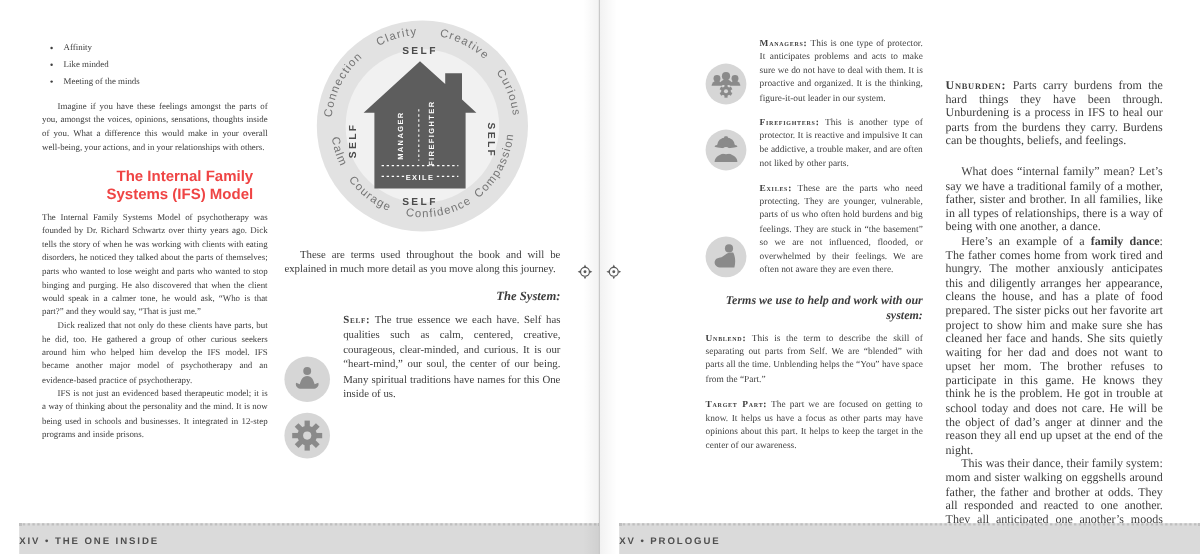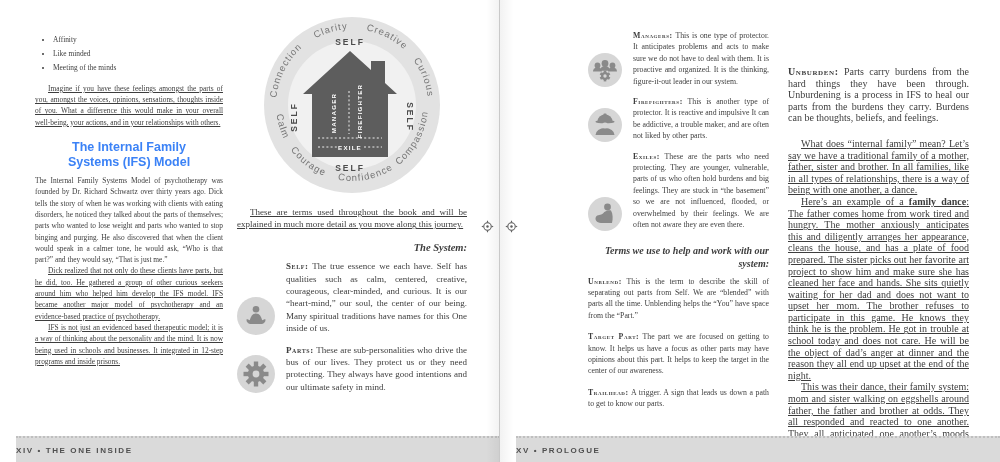--- a/index.html
+++ b/index.html
@@ -14,27 +14,27 @@
   .page-right::before{content:"";position:absolute;left:0;top:0;bottom:0;width:14px;
        background:linear-gradient(to left,rgba(0,0,0,0),rgba(0,0,0,0.05));}
 
   .col{position:absolute;text-align:justify;hyphens:auto;}
   .lc1{left:35px;top:34px;width:188px;font-size:7.4px;line-height:11.3px;}
   .lc2{left:237px;top:12px;width:230px;font-size:9px;line-height:12.4px;}
   .rc1{left:88px;top:30px;width:181px;font-size:7.8px;line-height:11.4px;}
   .rc2{left:288px;top:30px;width:181px;font-size:10px;line-height:11.6px;margin-top:36px;}
 
   p{margin:0;}
-  .ind{text-indent:13px;text-decoration:underline;}
+  .ind{text-indent:13px;}
   .sp{margin-top:10px;}
   ul.bullets{margin:0 0 10px 0;padding-left:18px;}
   ul.bullets li{margin-bottom:2.5px;}
 
   .h1{font-family:"Liberation Sans","DejaVu Sans",sans-serif;font-weight:bold;
-      font-size:12.5px;line-height:15px;color:#3b82f6;text-align:center;margin:12px 12px 5px;}
+      font-size:12.5px;line-height:15px;color:#ef4444;text-align:right;margin:12px 12px 5px;}
   .subhead{font-style:italic;font-weight:bold;text-align:right;margin:11px 0 6px;}
   .lc2 .subhead{font-size:10.5px;}
   .rc1 .subhead{font-size:10px;line-height:13px;margin-top:13px;}
   .term-label{font-variant:small-caps;font-weight:bold;letter-spacing:0.6px;}
 
   .term-item{display:flex;align-items:flex-end;margin-bottom:9px;}
   .icon-circle{flex:0 0 auto;border-radius:50%;background:#d6d6d6;
       display:flex;align-items:center;justify-content:center;margin-right:11px;}
   .ic-lg{width:38px;height:38px;}
   .ic-sm{width:34px;height:34px;}
@@ -135,21 +135,20 @@
               <rect x="-2.2" y="-12.5" width="4.4" height="6" transform="rotate(135)"></rect>
               <rect x="-2.2" y="-12.5" width="4.4" height="6" transform="rotate(180)"></rect>
               <rect x="-2.2" y="-12.5" width="4.4" height="6" transform="rotate(225)"></rect>
               <rect x="-2.2" y="-12.5" width="4.4" height="6" transform="rotate(270)"></rect>
               <rect x="-2.2" y="-12.5" width="4.4" height="6" transform="rotate(315)"></rect>
               <circle r="8.2"></circle>
             </g>
             <circle class="glyph-bg" r="3.4"></circle>
           </svg>
         </span>
-        <p class="term-text"><span class="term-label">Parts:</span> <span>These are sub-personalities who drive the bus of our lives. They protect us or they need protecting. They always have good intentions and our ultimate safety in mind.</span></p>
       </div>
     </div>
 
     <div class="footer">
       <span>XIV • THE ONE INSIDE</span>
     </div>
   </div>
 
   <div class="page page-right">
 
@@ -203,21 +202,20 @@
             </g>
           </svg>
         </span>
         <p class="term-text"><span class="term-label">Exiles:</span> <span>These are the parts who need protecting. They are younger, vulnerable, parts of us who often hold burdens and big feelings. They are stuck in “the basement” so we are not influenced, flooded, or overwhelmed by their feelings. We are often not aware they are even there.</span></p>
       </div>
 
       <h3 class="subhead">Terms we use to help and work with our system:</h3>
 
       <p><span class="term-label">Unblend:</span> <span>This is the term to describe the skill of separating out parts from Self. We are “blended” with parts all the time. Unblending helps the “You” have space from the “Part.”</span></p>
       <p class="sp"><span class="term-label">Target Part:</span> <span>The part we are focused on getting to know. It helps us have a focus as other parts may have opinions about this part. It helps to keep the target in the center of our awareness.</span></p>
-      <p class="sp"><span class="term-label">Trailhead:</span> <span>A trigger. A sign that leads us down a path to get to know our parts.</span></p>
     </div>
 
     <div class="col rc2">
       <p><span class="term-label">Unburden:</span> <span>Parts carry burdens from the hard things they have been through. Unburdening is a process in IFS to heal our parts from the burdens they carry. Burdens can be thoughts, beliefs, and feelings.</span></p>
       <p class="ind" style="margin-top:14px;">What does “internal family” mean? Let’s say we have a traditional family of a mother, father, sister and brother. In all families, like in all types of relationships, there is a way of being with one another, a dance.</p>
       <p class="ind"><span>Here’s an example of a </span><b>family dance</b><span>: The father comes home from work tired and hungry. The mother anxiously anticipates this and diligently arranges her appearance, cleans the house, and has a plate of food prepared. The sister picks out her favorite art project to show him and make sure she has cleaned her face and hands. She sits quietly waiting for her dad and does not want to upset her mom. The brother refuses to participate in this game. He knows they think he is the problem. He got in trouble at school today and does not care. He will be the object of dad’s anger at dinner and the reason they all end up upset at the end of the night.</span></p>
       <p class="ind">This was their dance, their family system: mom and sister walking on eggshells around father, the father and brother at odds. They all responded and reacted to one another. They all anticipated one another’s moods and behaviors.</p>
       <p class="ind">If we wanted to get to know one member of this family, it would make sense to ask the other members to wait in another room. We would also want to</p>
     </div>
 

